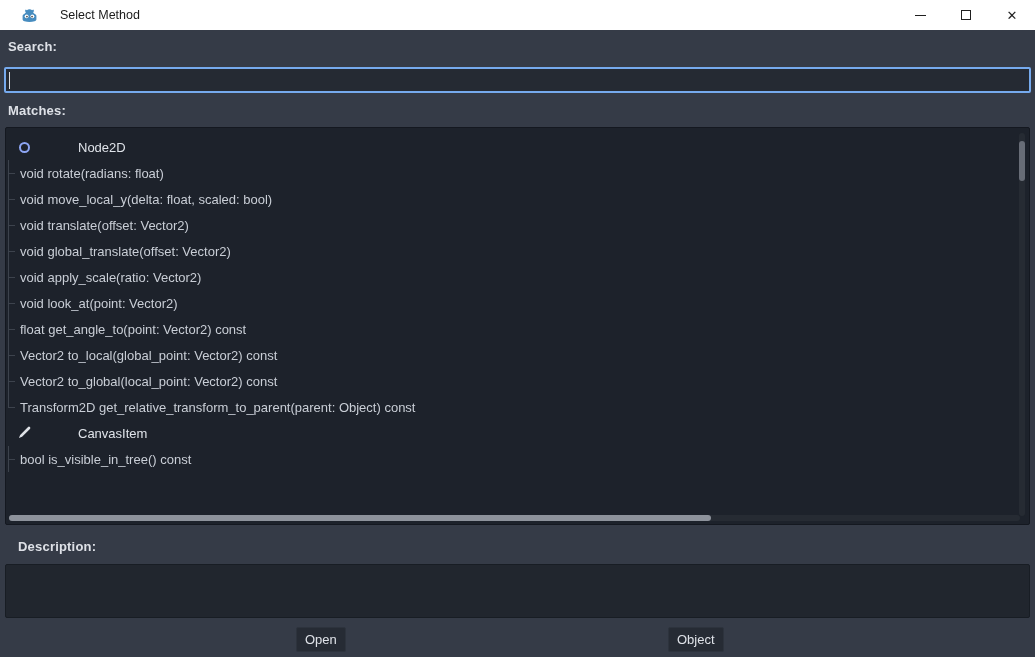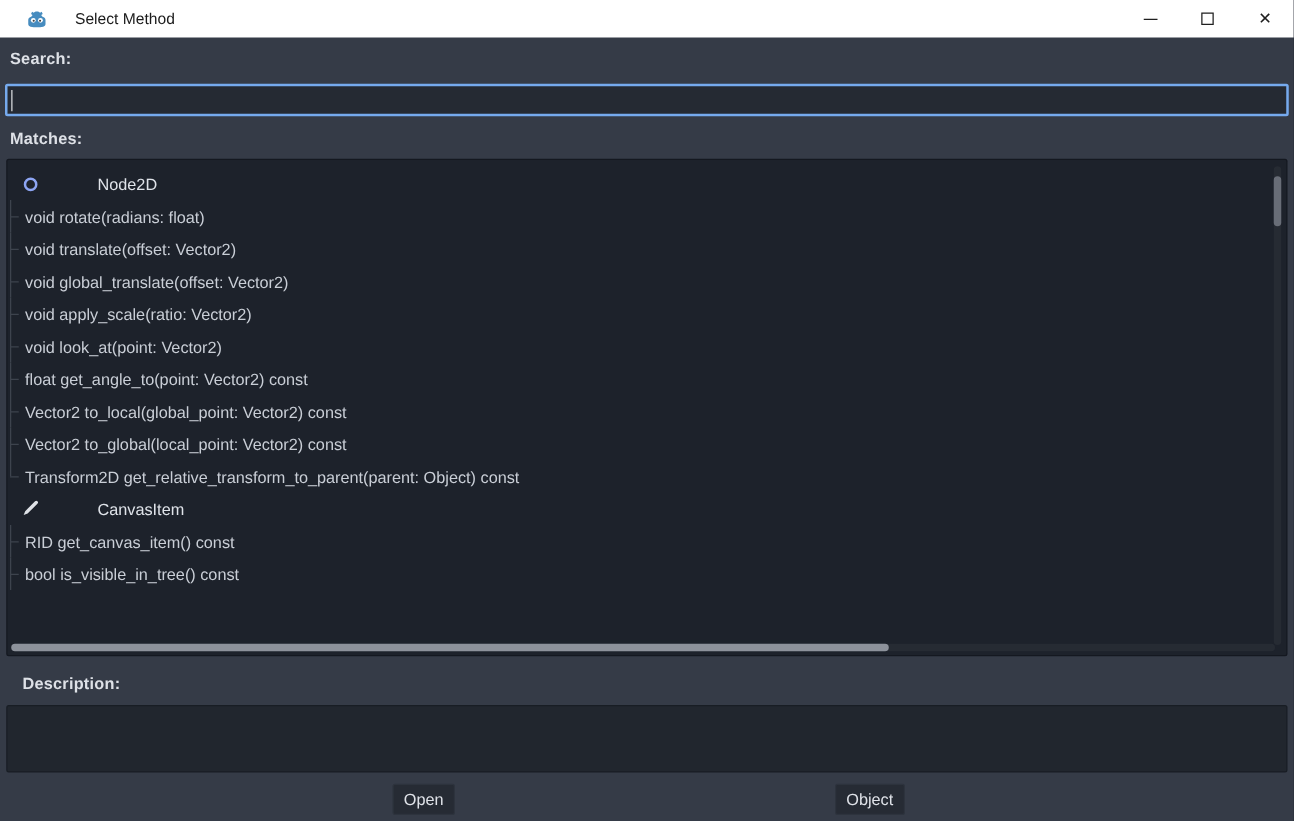--- a/index.html
+++ b/index.html
@@ -104,21 +104,21 @@
     background:#21262e; border:1px solid #181d24; border-radius:2px;
   }
 
   
   .action-btn {
     position:absolute; top:627px; height:25px;
     background:#262b34; border:1px solid #2d333d; border-radius:2px;
     color:#dfe2e8; font-size:13px; font-family:"Liberation Sans", sans-serif;
     padding:0 8px; cursor:default; line-height:23px;
   }
-  #btn-open { left:314px; }
+  #btn-open { left:296px; }
   #btn-cancel { left:668px; }
 </style>
 </head>
 <body>
 
 <div class="titlebar">
   <svg class="godot-icon" viewBox="0 0 32 32">
     <path fill="#478cbf" d="M16 4c-2 0-3.6.8-4.8 1.9l-2.4-1.2-1.6 3.1 2.2 1.5C8.5 10.6 8 12 6.5 12.6 4.6 13.4 3 14.8 3 17v6c0 2 1.5 3.5 3.5 4 3 .8 6.2 1 9.5 1s6.5-.2 9.5-1c2-.5 3.5-2 3.5-4v-6c0-2.2-1.6-3.6-3.5-4.4-1.5-.6-2-2-2.9-3.3l2.2-1.5-1.6-3.1-2.4 1.2C19.6 4.8 18 4 16 4z"></path>
     <circle cx="10.6" cy="17.5" r="3.6" fill="#ffffff"></circle>
     <circle cx="21.4" cy="17.5" r="3.6" fill="#ffffff"></circle>
@@ -153,20 +153,24 @@
           <span class="ring"></span>
         </span>
         <span class="rlabel">Node2D</span>
       </div>
       <div class="row method">
         <span class="guide"></span>
         <span class="rlabel">void rotate(radians: float)</span>
       </div>
       <div class="row method">
         <span class="guide"></span>
+        <span class="rlabel">void move_local_y(delta: float, scaled: bool)</span>
+      </div>
+      <div class="row method">
+        <span class="guide"></span>
         <span class="rlabel">void translate(offset: Vector2)</span>
       </div>
       <div class="row method">
         <span class="guide"></span>
         <span class="rlabel">void global_translate(offset: Vector2)</span>
       </div>
       <div class="row method">
         <span class="guide"></span>
         <span class="rlabel">void apply_scale(ratio: Vector2)</span>
       </div>
@@ -193,24 +197,20 @@
       <div class="row class">
         <span class="cicon canvasitem-icon">
           <svg width="14" height="14" viewBox="0 0 16 16">
             <path d="M2.2 13.8 L3.6 10.2 L12.6 1.2 a1.55 1.55 0 0 1 2.2 2.2 L5.8 12.4 Z" fill="#dfe2e7"></path>
           </svg>
         </span>
         <span class="rlabel">CanvasItem</span>
       </div>
       <div class="row method">
         <span class="guide"></span>
-        <span class="rlabel">RID get_canvas_item() const</span>
-      </div>
-      <div class="row method">
-        <span class="guide"></span>
         <span class="rlabel">bool is_visible_in_tree() const</span>
       </div>
     </div>
   <div class="vscroll-track"></div>
   <div class="vscroll-thumb"></div>
   <div class="hscroll-track"></div>
   <div class="hscroll-thumb"></div>
 </div>
 
 <div class="section-label" id="lbl-description">Description:</div>

